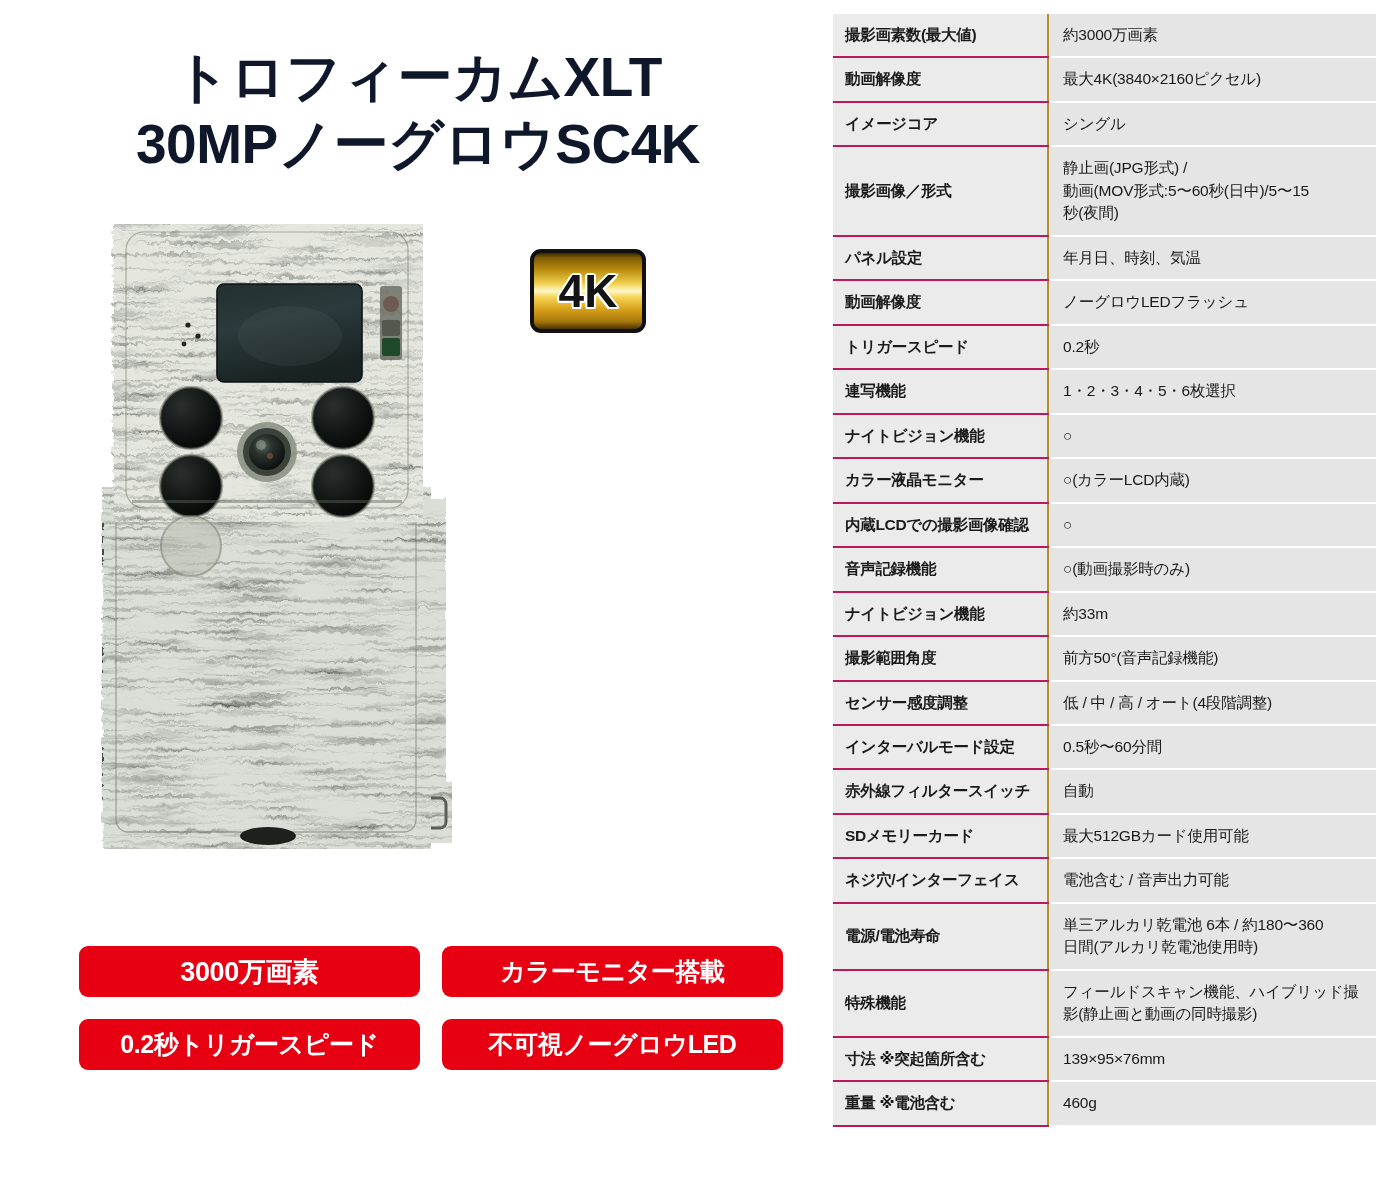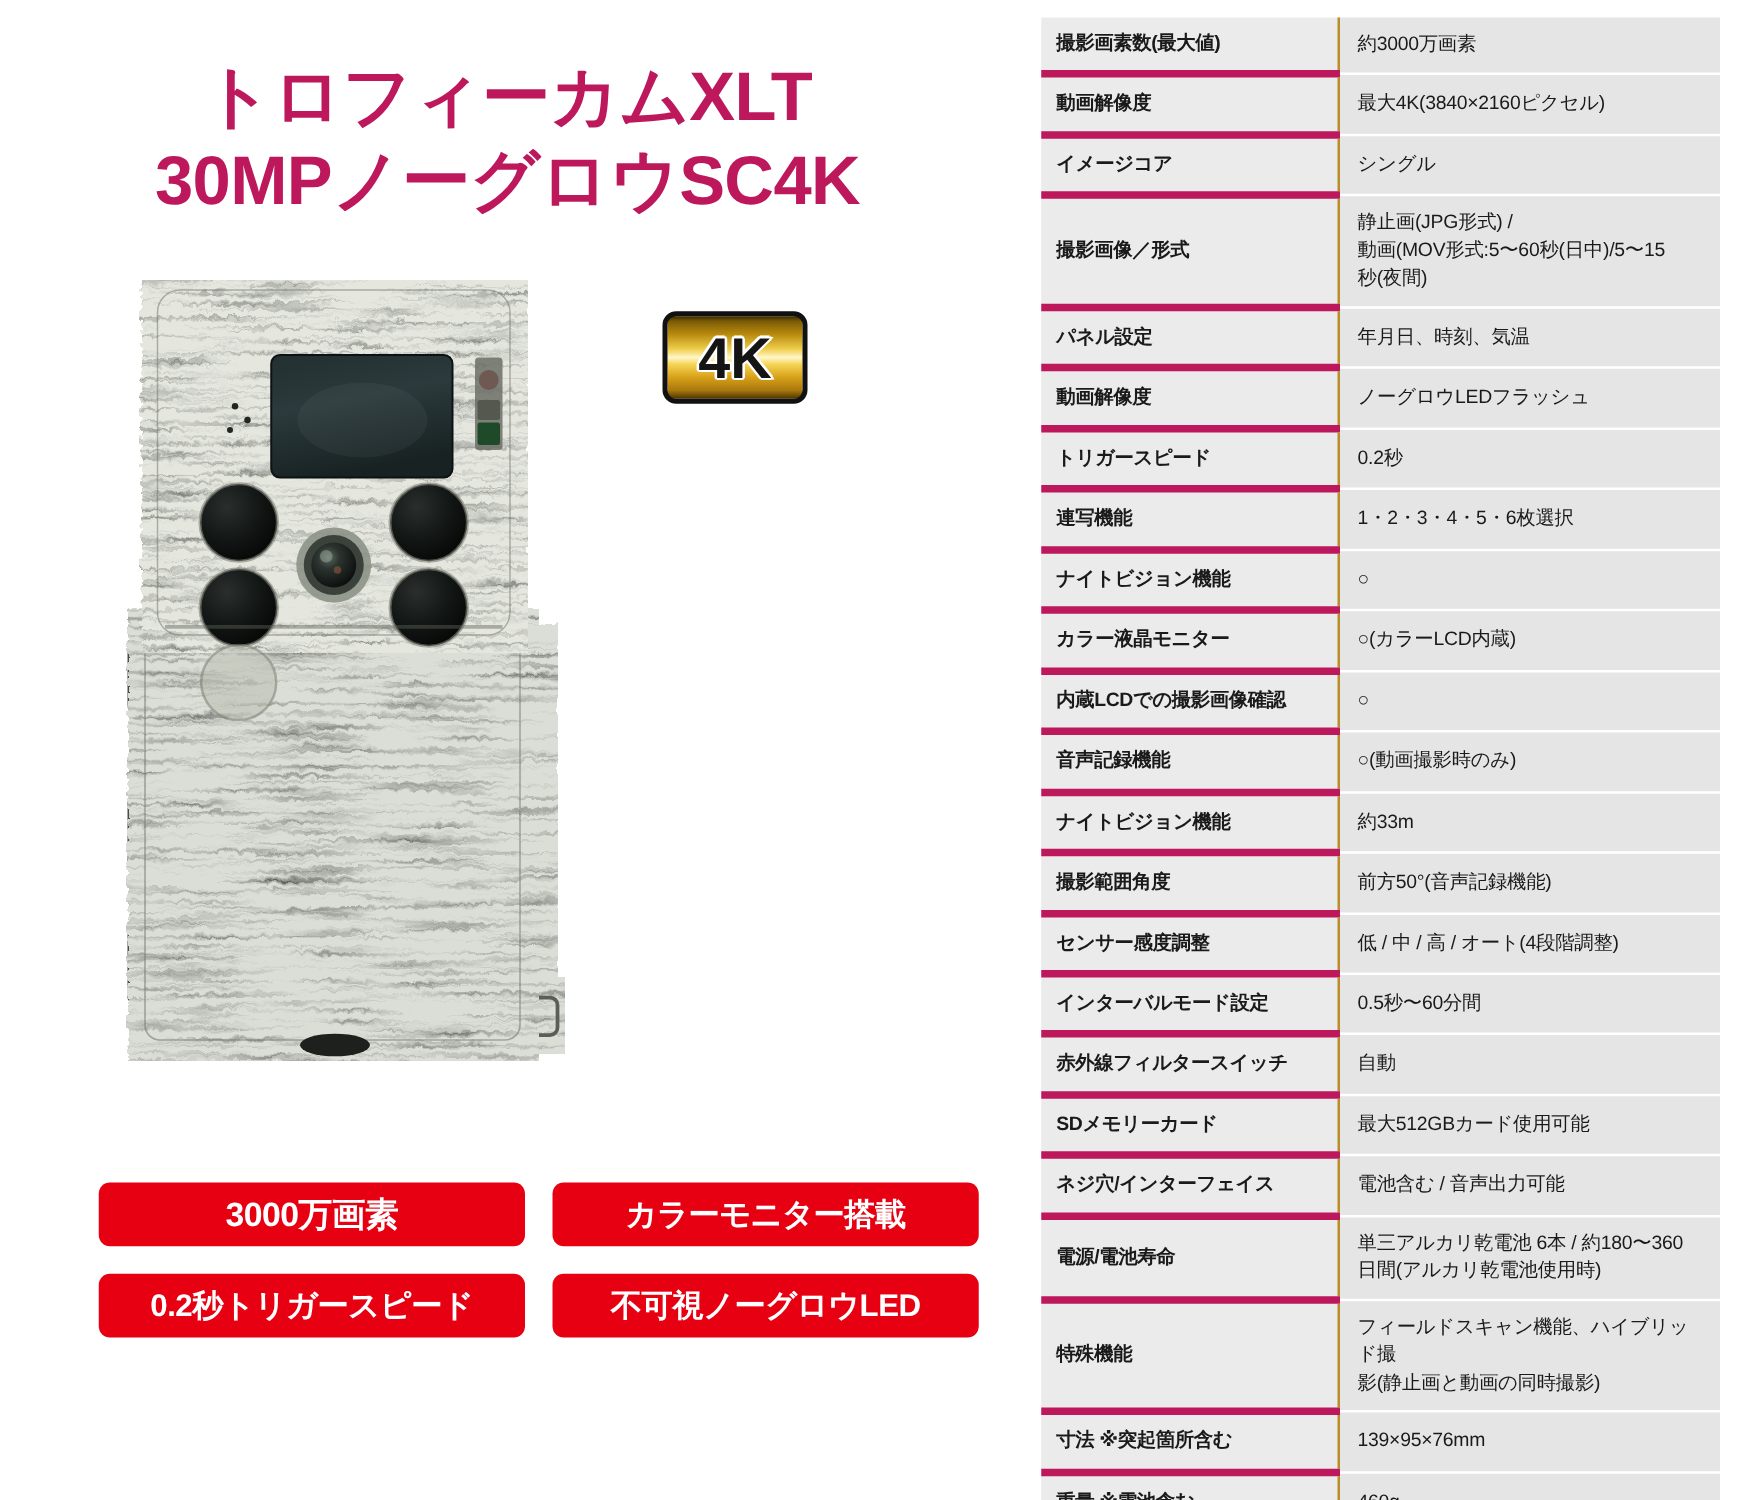--- a/index.html
+++ b/index.html
@@ -11,34 +11,34 @@
   }
   .page { position: relative; width: 1400px; height: 1200px; }
 
   
   .left-panel {
     position: absolute; left: 0; top: 0;
     width: 812px; height: 1200px;
   }
 
   .product-title {
-    position: absolute; left: 0; top: 44px; width: 812px;
+    position: absolute; left: 12px; top: 44px; width: 812px;
     text-align: center;
     font-size: 55px;
     font-weight: 700;
     line-height: 1.22;
     letter-spacing: -0.5px;
-    color: #be185d;
+    color: #0f172a;
     white-space: pre-line;
   }
 
   
   .badge-4k {
     position: absolute; left: 530px; top: 249px;
-    width: 116px; height: 74px;
+    width: 116px; height: 84px;
     border-radius: 11px;
     background:
       linear-gradient(to bottom,
         #3a2a00 0%,
         #7a5a06 6%,
         #b98b0d 22%,
         #f0cf4e 40%,
         #fff7c9 50%,
         #f6d557 58%,
         #d8a119 74%,
@@ -98,27 +98,27 @@
   }
   .spec-table tr { }
   .spec-table td {
     vertical-align: middle;
     padding: 10px 0;
     font-size: 15.5px;
     line-height: 1.45;
     color: #1a1a1a;
   }
   .spec-table td.k {
-    width: 238px;
+    width: 215px;
     background: #ebebeb;
     font-weight: 700;
     padding-left: 12px;
     padding-right: 11px;
     letter-spacing: -0.3px;
-    border-bottom: 6px solid #be185d;
+    border-bottom: 2px solid #be185d;
   }
   .spec-table td.v {
     background: #e5e5e5;
     padding-left: 14px;
     padding-right: 10px;
     border-left: 2px solid #b98d2a;
     border-bottom: 2px solid #ffffff;
     letter-spacing: -0.2px;
     white-space: pre-line;
   }

